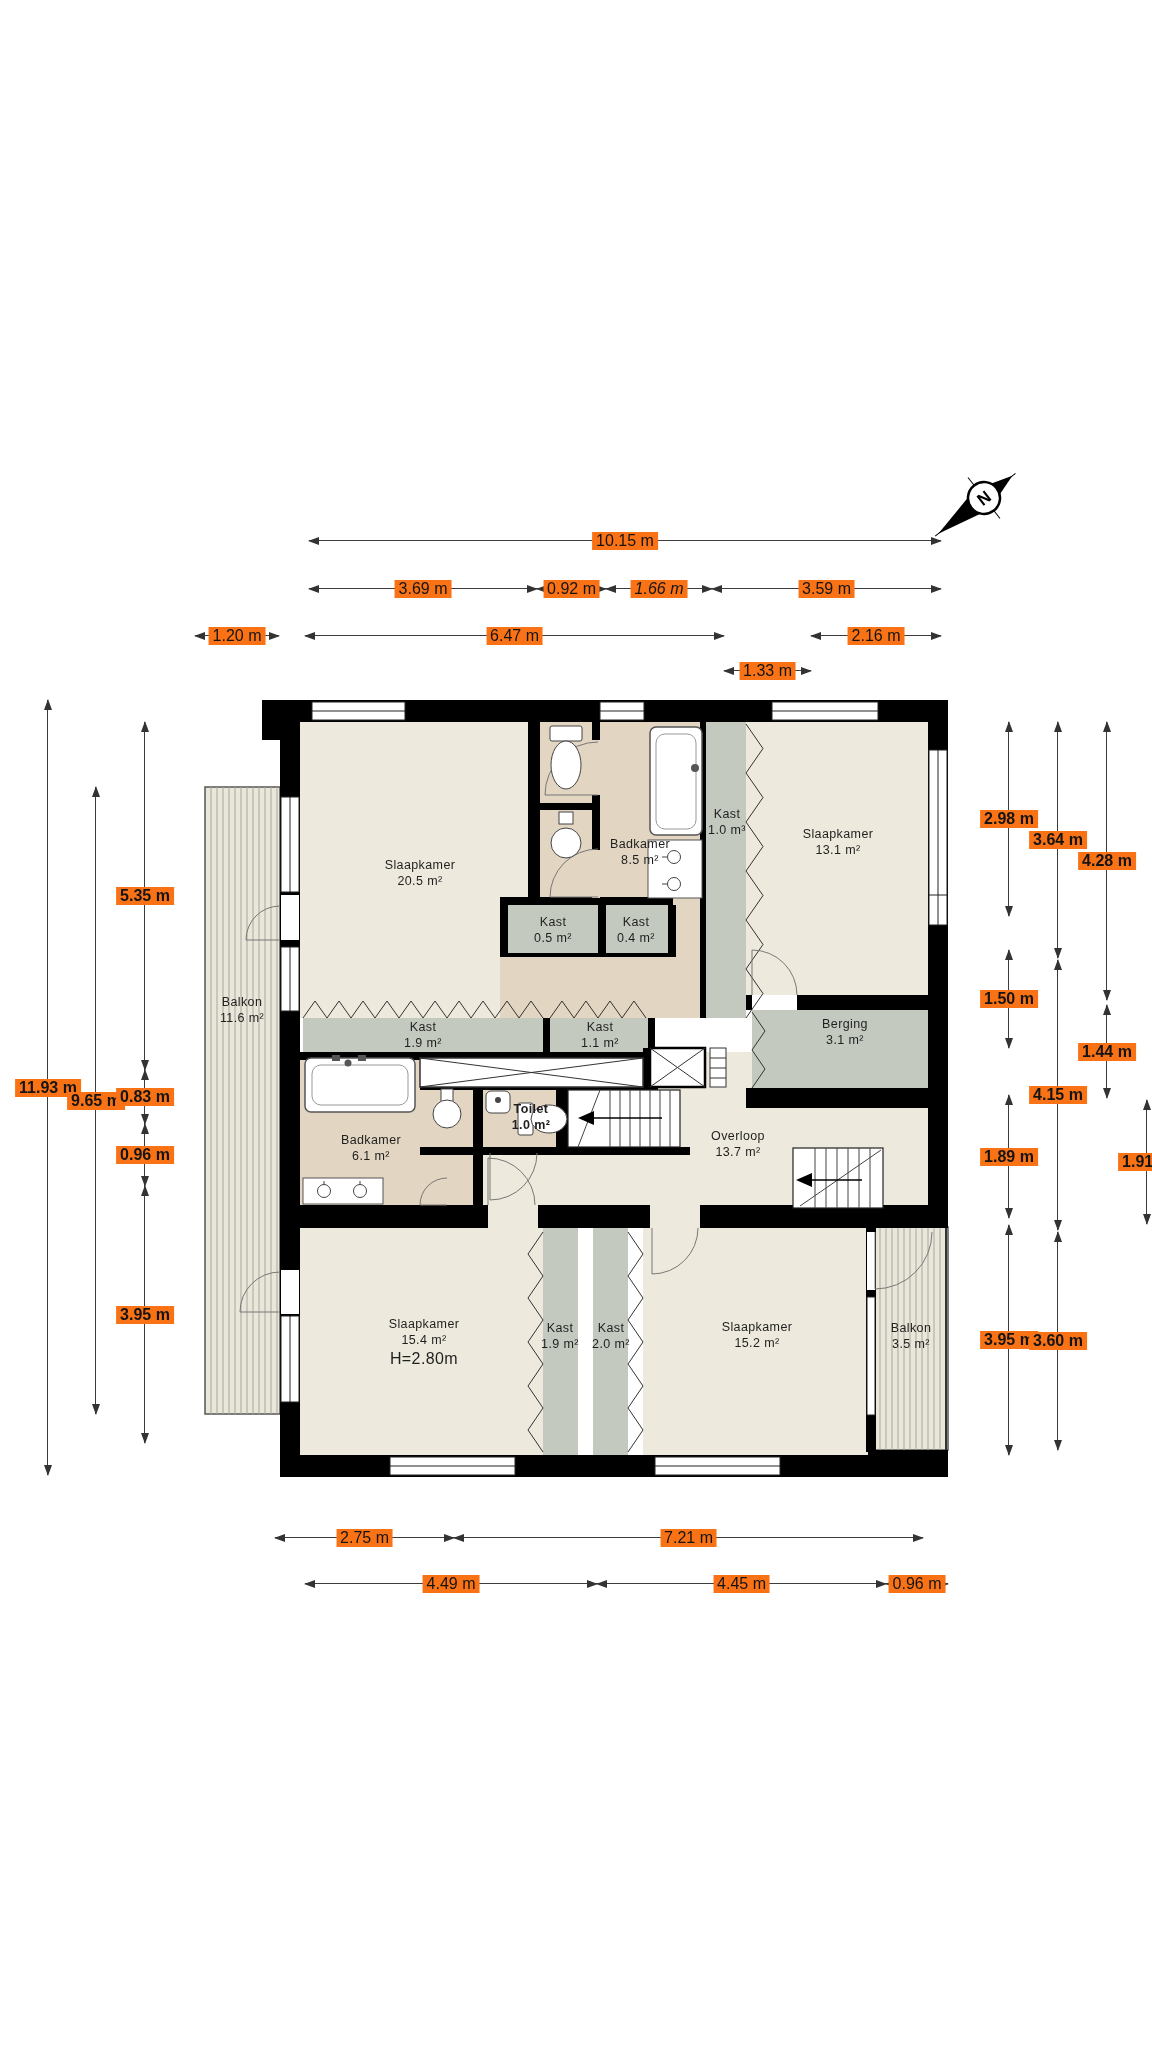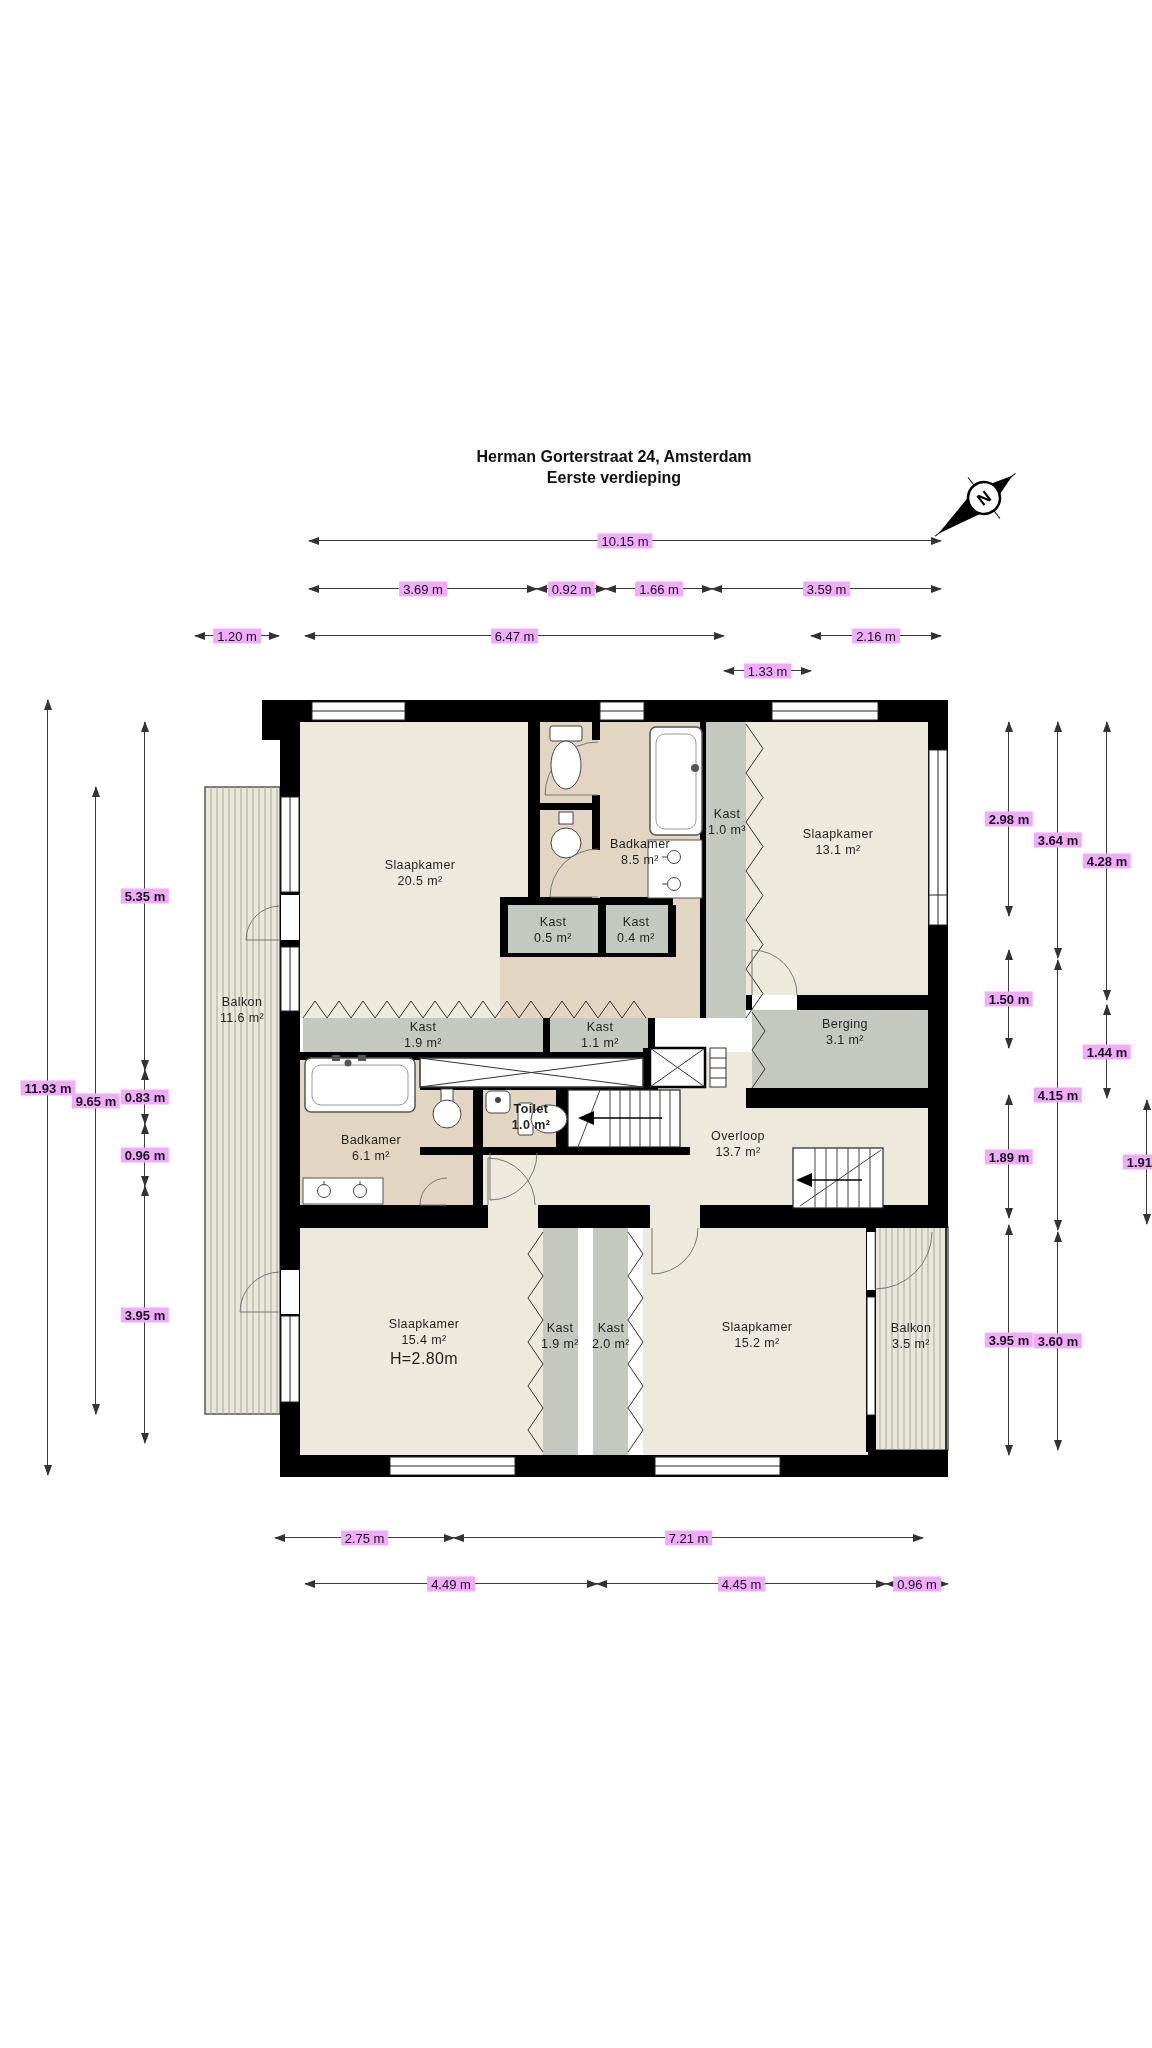--- a/index.html
+++ b/index.html
@@ -8,21 +8,21 @@
   .plan-title{position:absolute;left:614px;top:446px;transform:translateX(-50%);
               text-align:center;font-size:16px;font-weight:bold;color:#111;
               line-height:21px;white-space:nowrap;}
   .room-label{position:absolute;transform:translate(-50%,-50%);text-align:center;
               font-size:12.5px;letter-spacing:.4px;color:#1f1f1f;line-height:1.3;
               white-space:nowrap;z-index:6;}
   .room-label .sub{font-size:16px;}
   .dim{position:absolute;z-index:5;}
   .dim-h{height:0;border-top:1px solid #3c3c3c;}
   .dim-v{width:0;border-left:1px solid #3c3c3c;}
-  .dim-label{position:absolute;background:#f0abfc;color:#141414;font-size:13px;
+  .dim-label{position:absolute;background:#f97316;color:#141414;font-size:16px;
              padding:0 4px;white-space:nowrap;}
   .dim-h .dim-label{left:50%;top:0;transform:translate(-50%,-50%);}
   .dim-v .dim-label{top:50%;left:0;transform:translate(-50%,-50%);font-weight:bold;}
   .ah{position:absolute;width:0;height:0;}
   .ah-l{left:-1px;top:-4.5px;border-top:4px solid transparent;border-bottom:4px solid transparent;border-right:11px solid #333;}
   .ah-r{right:-1px;top:-4.5px;border-top:4px solid transparent;border-bottom:4px solid transparent;border-left:11px solid #333;}
   .ah-u{top:-1px;left:-4.5px;border-left:4px solid transparent;border-right:4px solid transparent;border-bottom:11px solid #333;}
   .ah-d{bottom:-1px;left:-4.5px;border-left:4px solid transparent;border-right:4px solid transparent;border-top:11px solid #333;}
   svg{position:absolute;left:0;top:0;}
 </style>
@@ -230,24 +230,20 @@
     <g transform="translate(984,498) rotate(-38)">
       <line x1="-62" y1="0" x2="40" y2="0" stroke="#000" stroke-width="1"></line>
       <line x1="0" y1="-26" x2="0" y2="26" stroke="#000" stroke-width="1"></line>
       <polygon points="-58,0 -13,-10 -13,10" fill="#000"></polygon>
       <polygon points="14,-7 36,0 14,7" fill="#000"></polygon>
       <circle cx="0" cy="0" r="16" fill="#fff" stroke="#000" stroke-width="2.5"></circle>
       <text x="0" y="6" text-anchor="middle" font-size="17" font-weight="bold" fill="#000">N</text>
     </g>
   </svg>
 
-  <div class="plan-title">
-    <div>Herman Gorterstraat 24, Amsterdam</div>
-    <div>Eerste verdieping</div>
-  </div>
 
   <div>
       <div class="room-label" style="left: 420px; top: 873px;">
         <div>Slaapkamer</div>
         <div>20.5 m²</div>
       </div>
       <div class="room-label" style="left: 640px; top: 852px;">
         <div>Badkamer</div>
         <div>8.5 m²</div>
       </div>
@@ -324,21 +320,21 @@
       <div class="dim dim-h" style="left: 309px; top: 588px; width: 228px;">
         <span class="ah ah-l"></span>
         <span class="ah ah-r"></span>
         <span class="dim-label">3.69 m</span>
       </div>
       <div class="dim dim-h" style="left: 537px; top: 588px; width: 69px;">
         <span class="ah ah-l"></span>
         <span class="ah ah-r"></span>
         <span class="dim-label">0.92 m</span>
       </div>
-      <div class="dim dim-h" style="left: 606px; top: 588px; width: 106px;">
+      <div class="dim dim-h" style="left: 606px; top: 588px; width: 106px; font-style: italic;">
         <span class="ah ah-l"></span>
         <span class="ah ah-r"></span>
         <span class="dim-label">1.66 m</span>
       </div>
       <div class="dim dim-h" style="left: 712px; top: 588px; width: 229px;">
         <span class="ah ah-l"></span>
         <span class="ah ah-r"></span>
         <span class="dim-label">3.59 m</span>
       </div>
       <div class="dim dim-h" style="left: 195px; top: 635px; width: 84px;">

